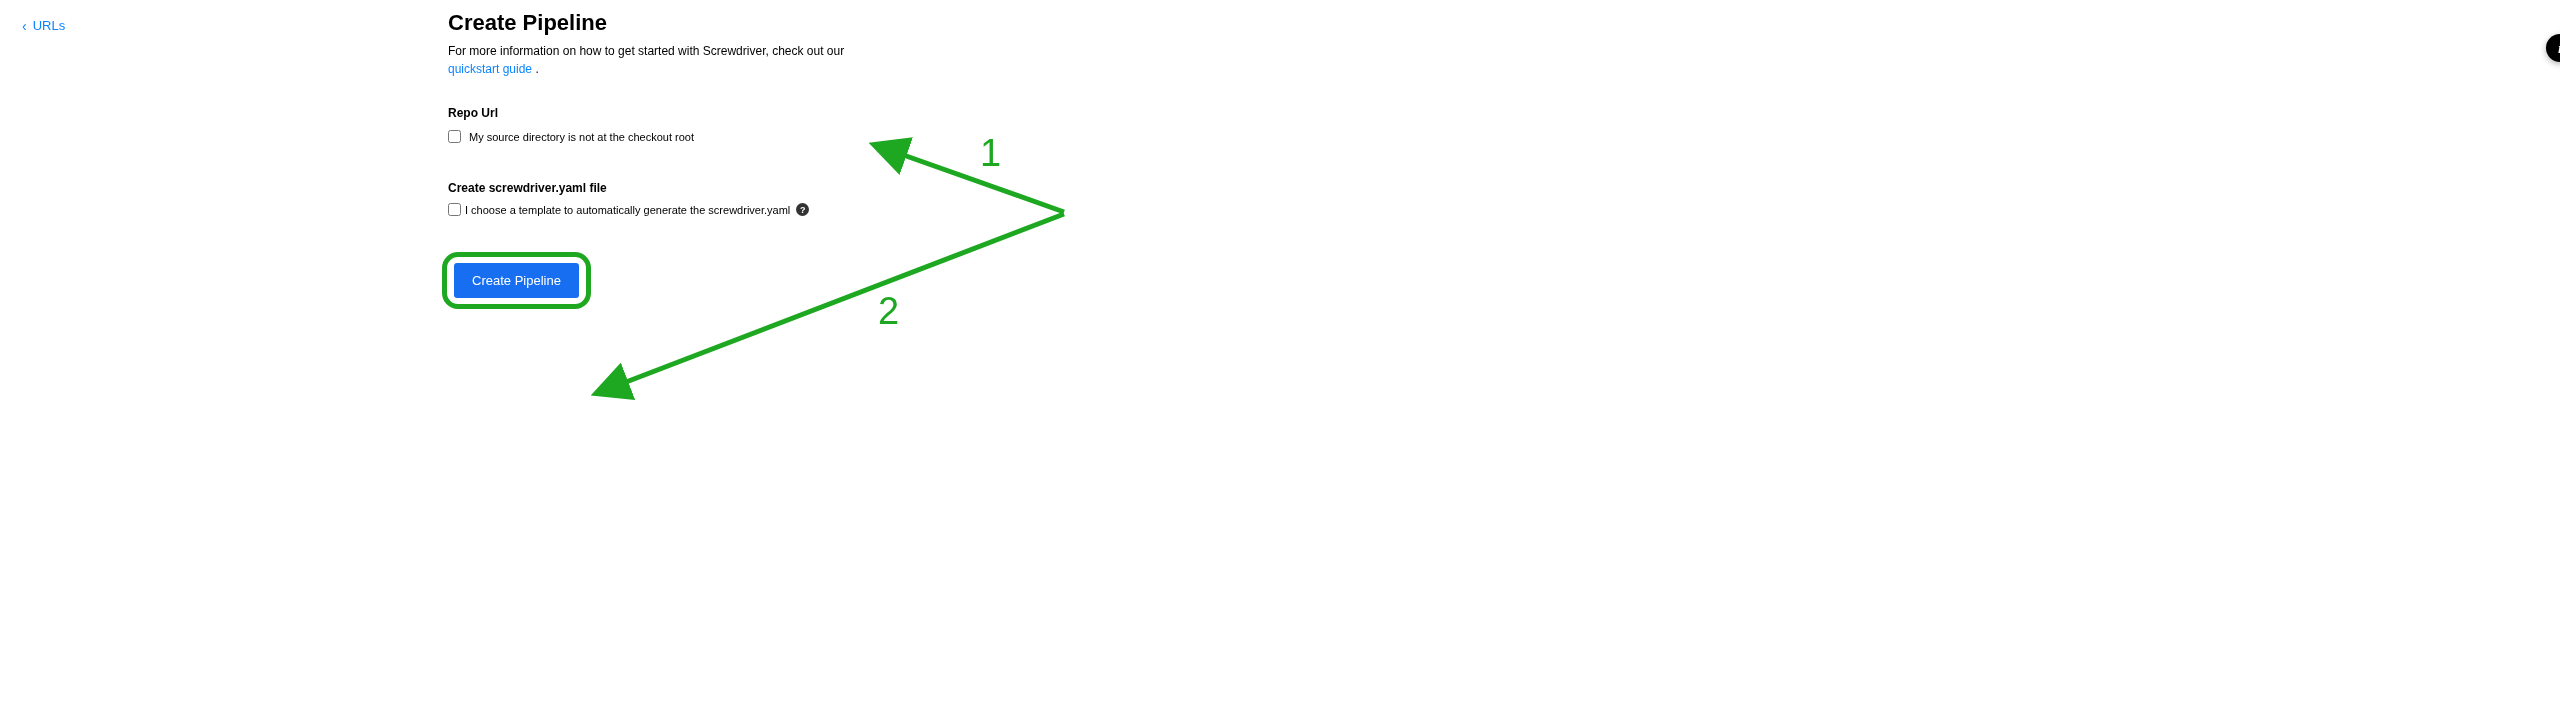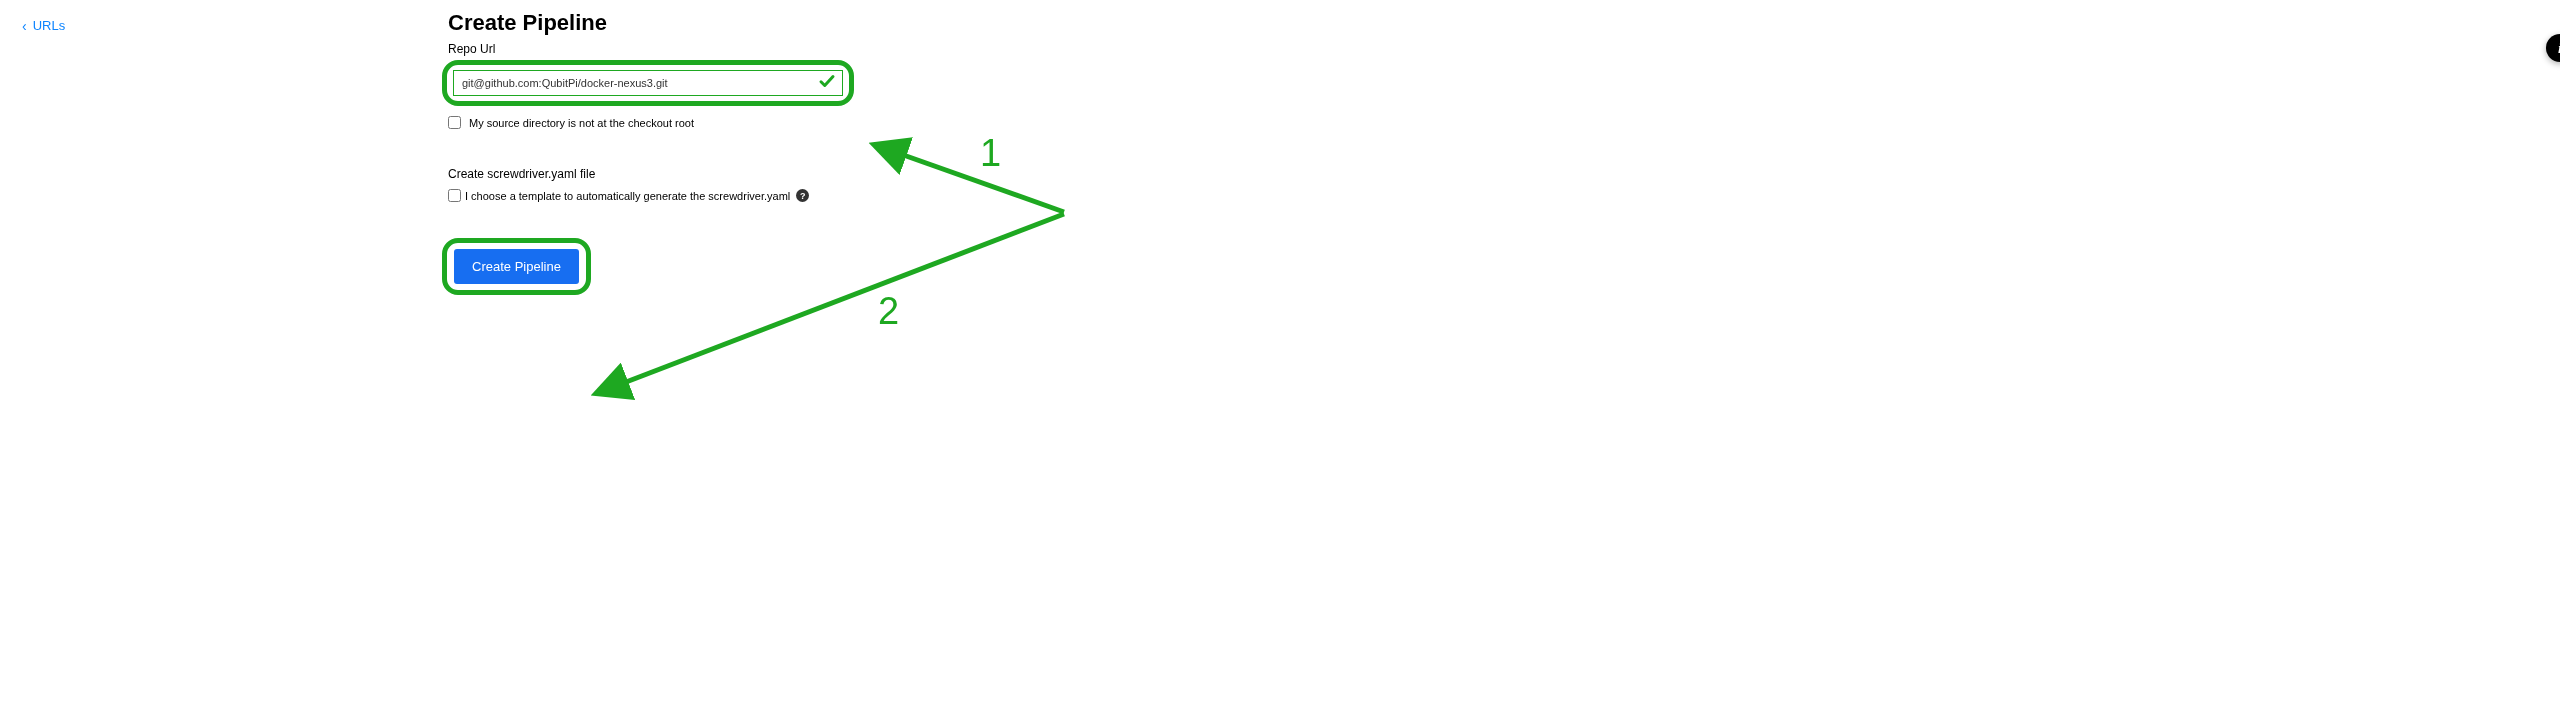--- a/index.html
+++ b/index.html
@@ -39,21 +39,21 @@
       margin-bottom: 6px;
     }
     .intro {
       font-size: 12px;
       line-height: 1.5;
       margin-bottom: 28px;
     }
     a.link { color: #0c84ff; text-decoration: none; }
     .section-label {
       font-size: 12px;
-      font-weight: 400;
+      font-weight: 700;
       margin-bottom: 4px;
     }
     .section-desc {
       font-size: 11px;
       line-height: 1.45;
       margin-bottom: 8px;
     }
 
     
     .input-highlight {
@@ -167,35 +167,29 @@
 </head>
 <body>
 
 <div class="back-link">
   <span class="chev">‹</span>
   <span>URLs</span>
 </div>
 
 <div class="content">
   <h2 class="title">Create Pipeline</h2>
+  <p class="intro">
+    <span>For more information on how to get started with Screwdriver, check out our </span>
+    <a class="link" href="#">quickstart guide</a><span> .</span>
+  </p>
 
   
   <div>
     <div class="section-label">Repo Url</div>
 
-    <div class="input-highlight">
-      <div class="repo-input-wrap">
-        <input class="repo-input" type="text" value="git@github.com:QubitPi/docker-nexus3.git" style="">
-        <span class="valid-check">
-          <svg width="20" height="18" viewBox="0 0 24 24" fill="none" stroke="#1ea821" stroke-width="4" stroke-linecap="round" stroke-linejoin="round">
-              <polyline points="4 13 9 18 20 6"></polyline>
-            </svg>
-        </span>
-      </div>
-    </div>
 
     <label class="check-row">
       <input type="checkbox" style="">
       <span>My source directory is not at the checkout root</span>
     </label>
   </div>
 
   
   <div class="yaml-section">
     <div class="section-label">Create screwdriver.yaml file</div>

